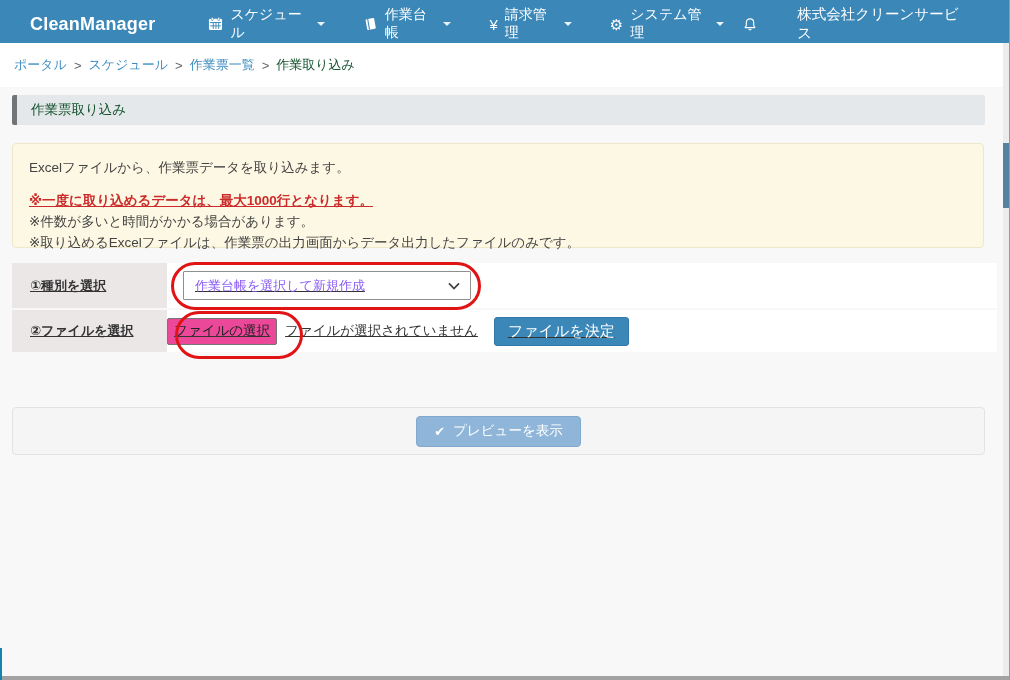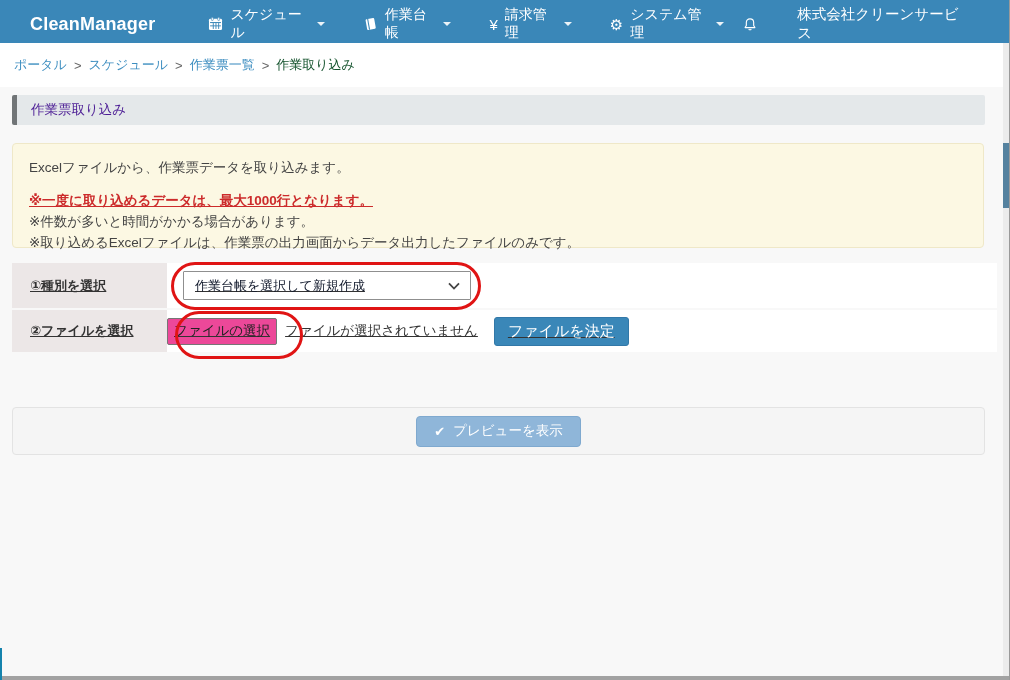--- a/index.html
+++ b/index.html
@@ -41,21 +41,21 @@
   .crumb-sep { color:#666; }
   .crumb-current { color:#14532d; }
 
   
   .main-bg { position:absolute; top:87px; left:0; width:1010px; height:589px; background:#f8f8f8; }
 
   .panel-header {
     position:absolute; top:95px; left:12px; width:973px; height:30px;
     background:#e4e8ea; border-left:5px solid #717577; border-radius:2px;
     display:flex; align-items:center; padding-left:14px;
-    font-size:13.5px; color:#4c1d95;
+    font-size:13.5px; color:#14532d;
   }
 
   .notice {
     position:absolute; top:143px; left:12px; width:972px; height:105px;
     background:#fcf8e3; border:1px solid #efe8c8; border-radius:4px;
     padding:13px 16px; font-size:13.5px; color:#444; line-height:21px;
   }
   .notice .intro { margin-bottom:12px; }
   .notice .warning { color:#cc2b2b; font-weight:bold;text-decoration:underline; }
 
@@ -69,21 +69,21 @@
     width:155px; flex:0 0 155px; background:#ece7e7;
     display:flex; align-items:center; padding-left:18px;
     font-size:13px; font-weight:bold; color:#333;
   }
   .form-content { flex:1; display:flex; align-items:center; background:#fff; }
 
   .type-select {
     margin-left:16px; width:288px; height:29px; background:#fff;
     border:1px solid #8f8f8f; border-radius:1px;
     display:flex; align-items:center; justify-content:space-between;
-    padding:0 10px 0 11px; font-size:13px; color:#0f172a; cursor:pointer;
+    padding:0 10px 0 11px; font-size:13px; color:#8b5cf6; cursor:pointer;
   }
 
   .file-btn {
     height:27px; padding:0 6px;
     background:#ec4899; border:1px solid #767676; border-radius:2px;
     font-size:13.5px; color:#222; display:flex; align-items:center; cursor:pointer;
   }
   .file-status { margin-left:8px; font-size:13.5px; color:#333; }
   .confirm-btn {
     margin-left:16px; height:29px; padding:0 13px;

